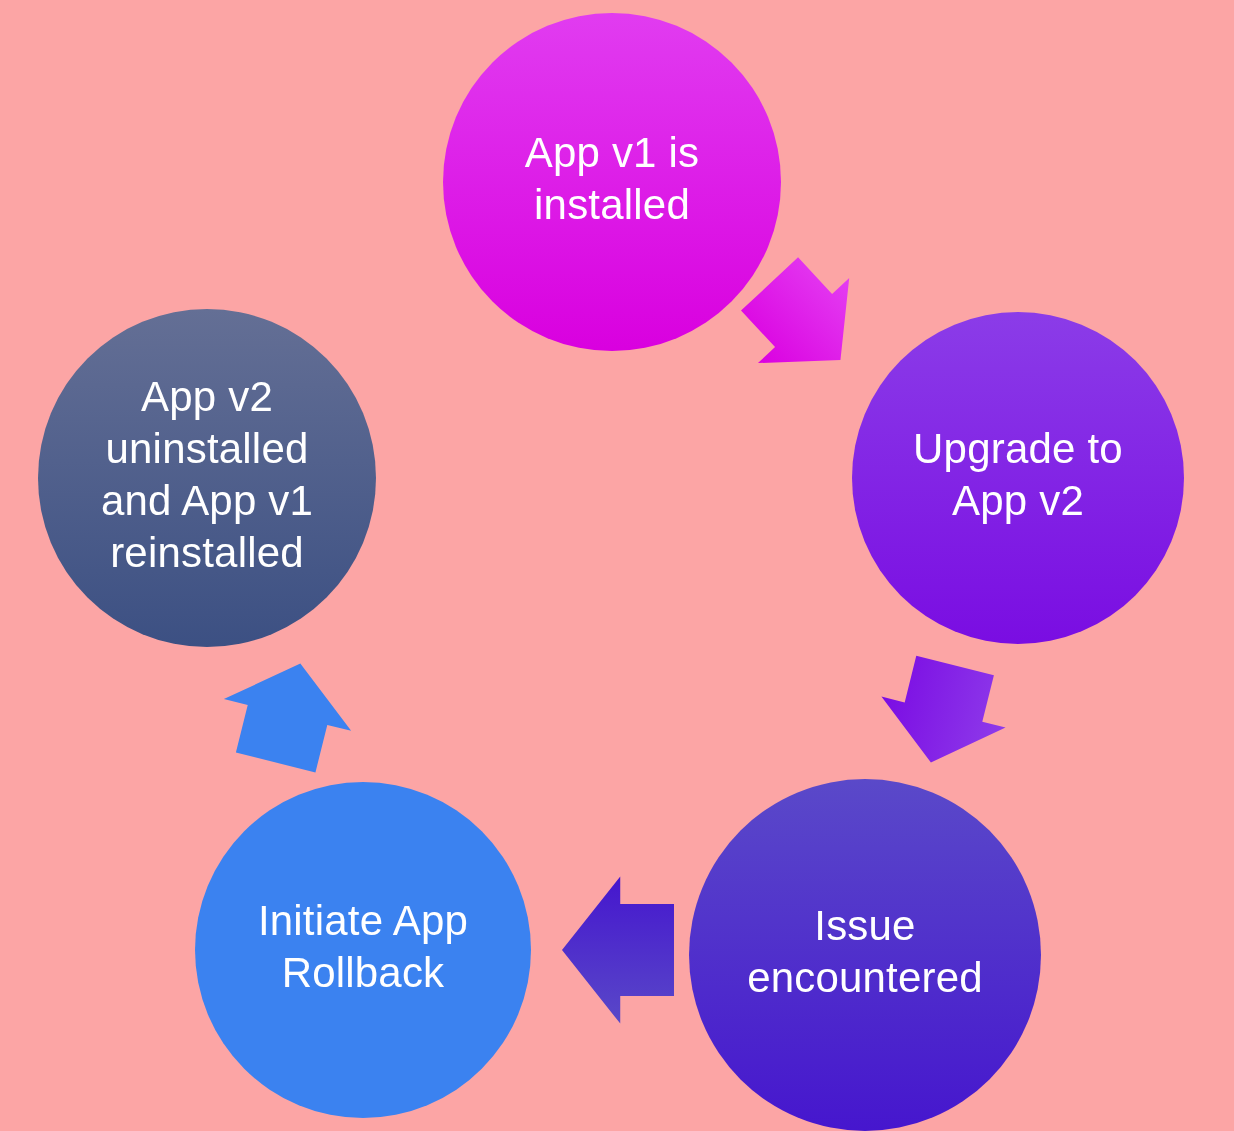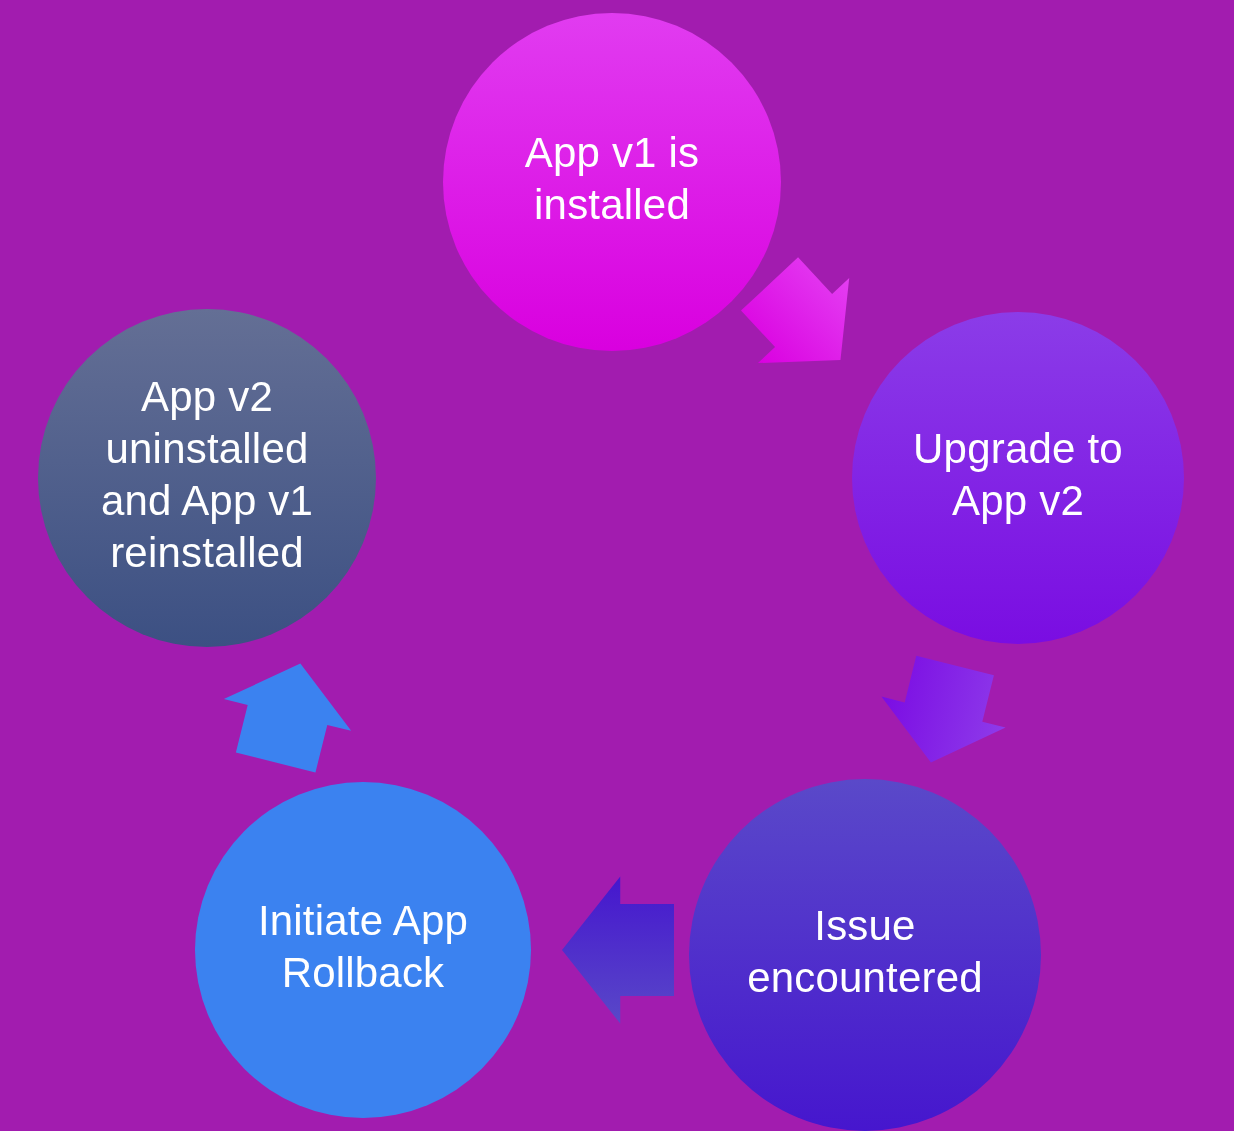--- a/index.html
+++ b/index.html
@@ -11,21 +11,21 @@
   body {
     width: 1234px;
     height: 1131px;
     font-family: "Liberation Sans", sans-serif;
     overflow: hidden;
   }
   #diagram-root {
     position: relative;
     width: 1234px;
     height: 1131px;
-    background: #a21caf;
+    background: #fca5a5;
   }
   #cycle-svg {
     position: absolute;
     left: 0;
     top: 0;
     width: 1234px;
     height: 1131px;
     display: block;
   }
   .node-label {

